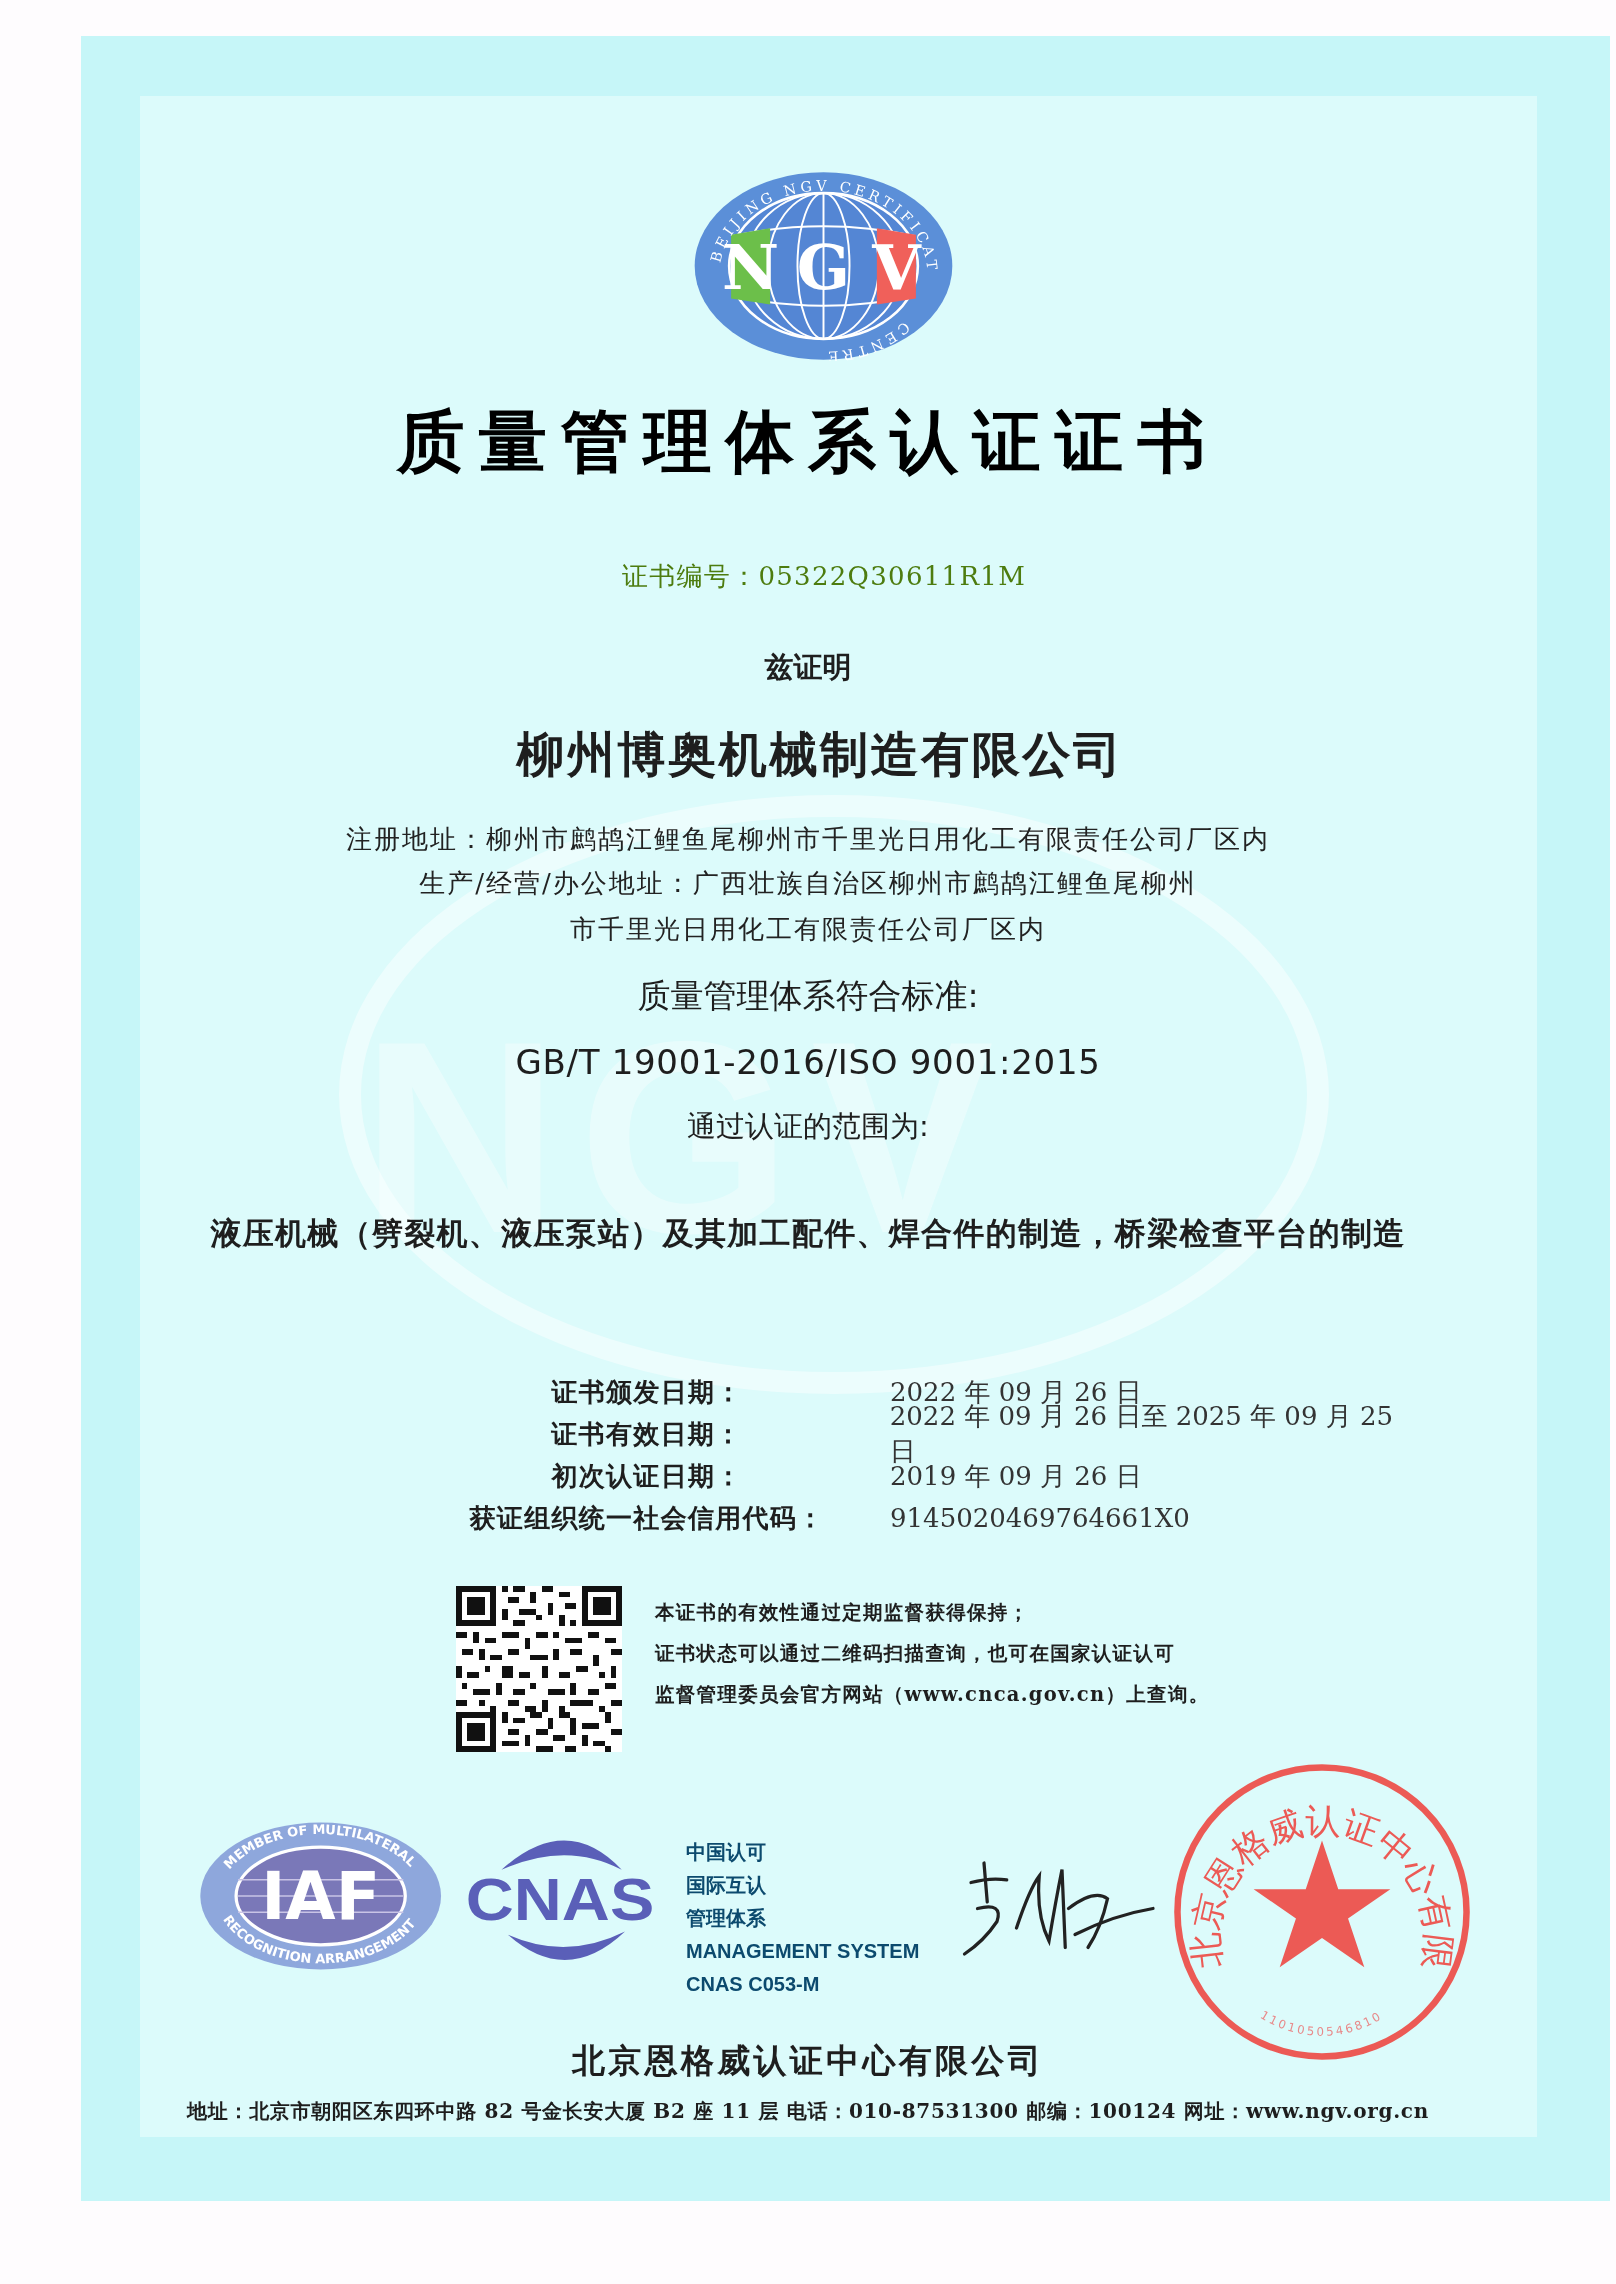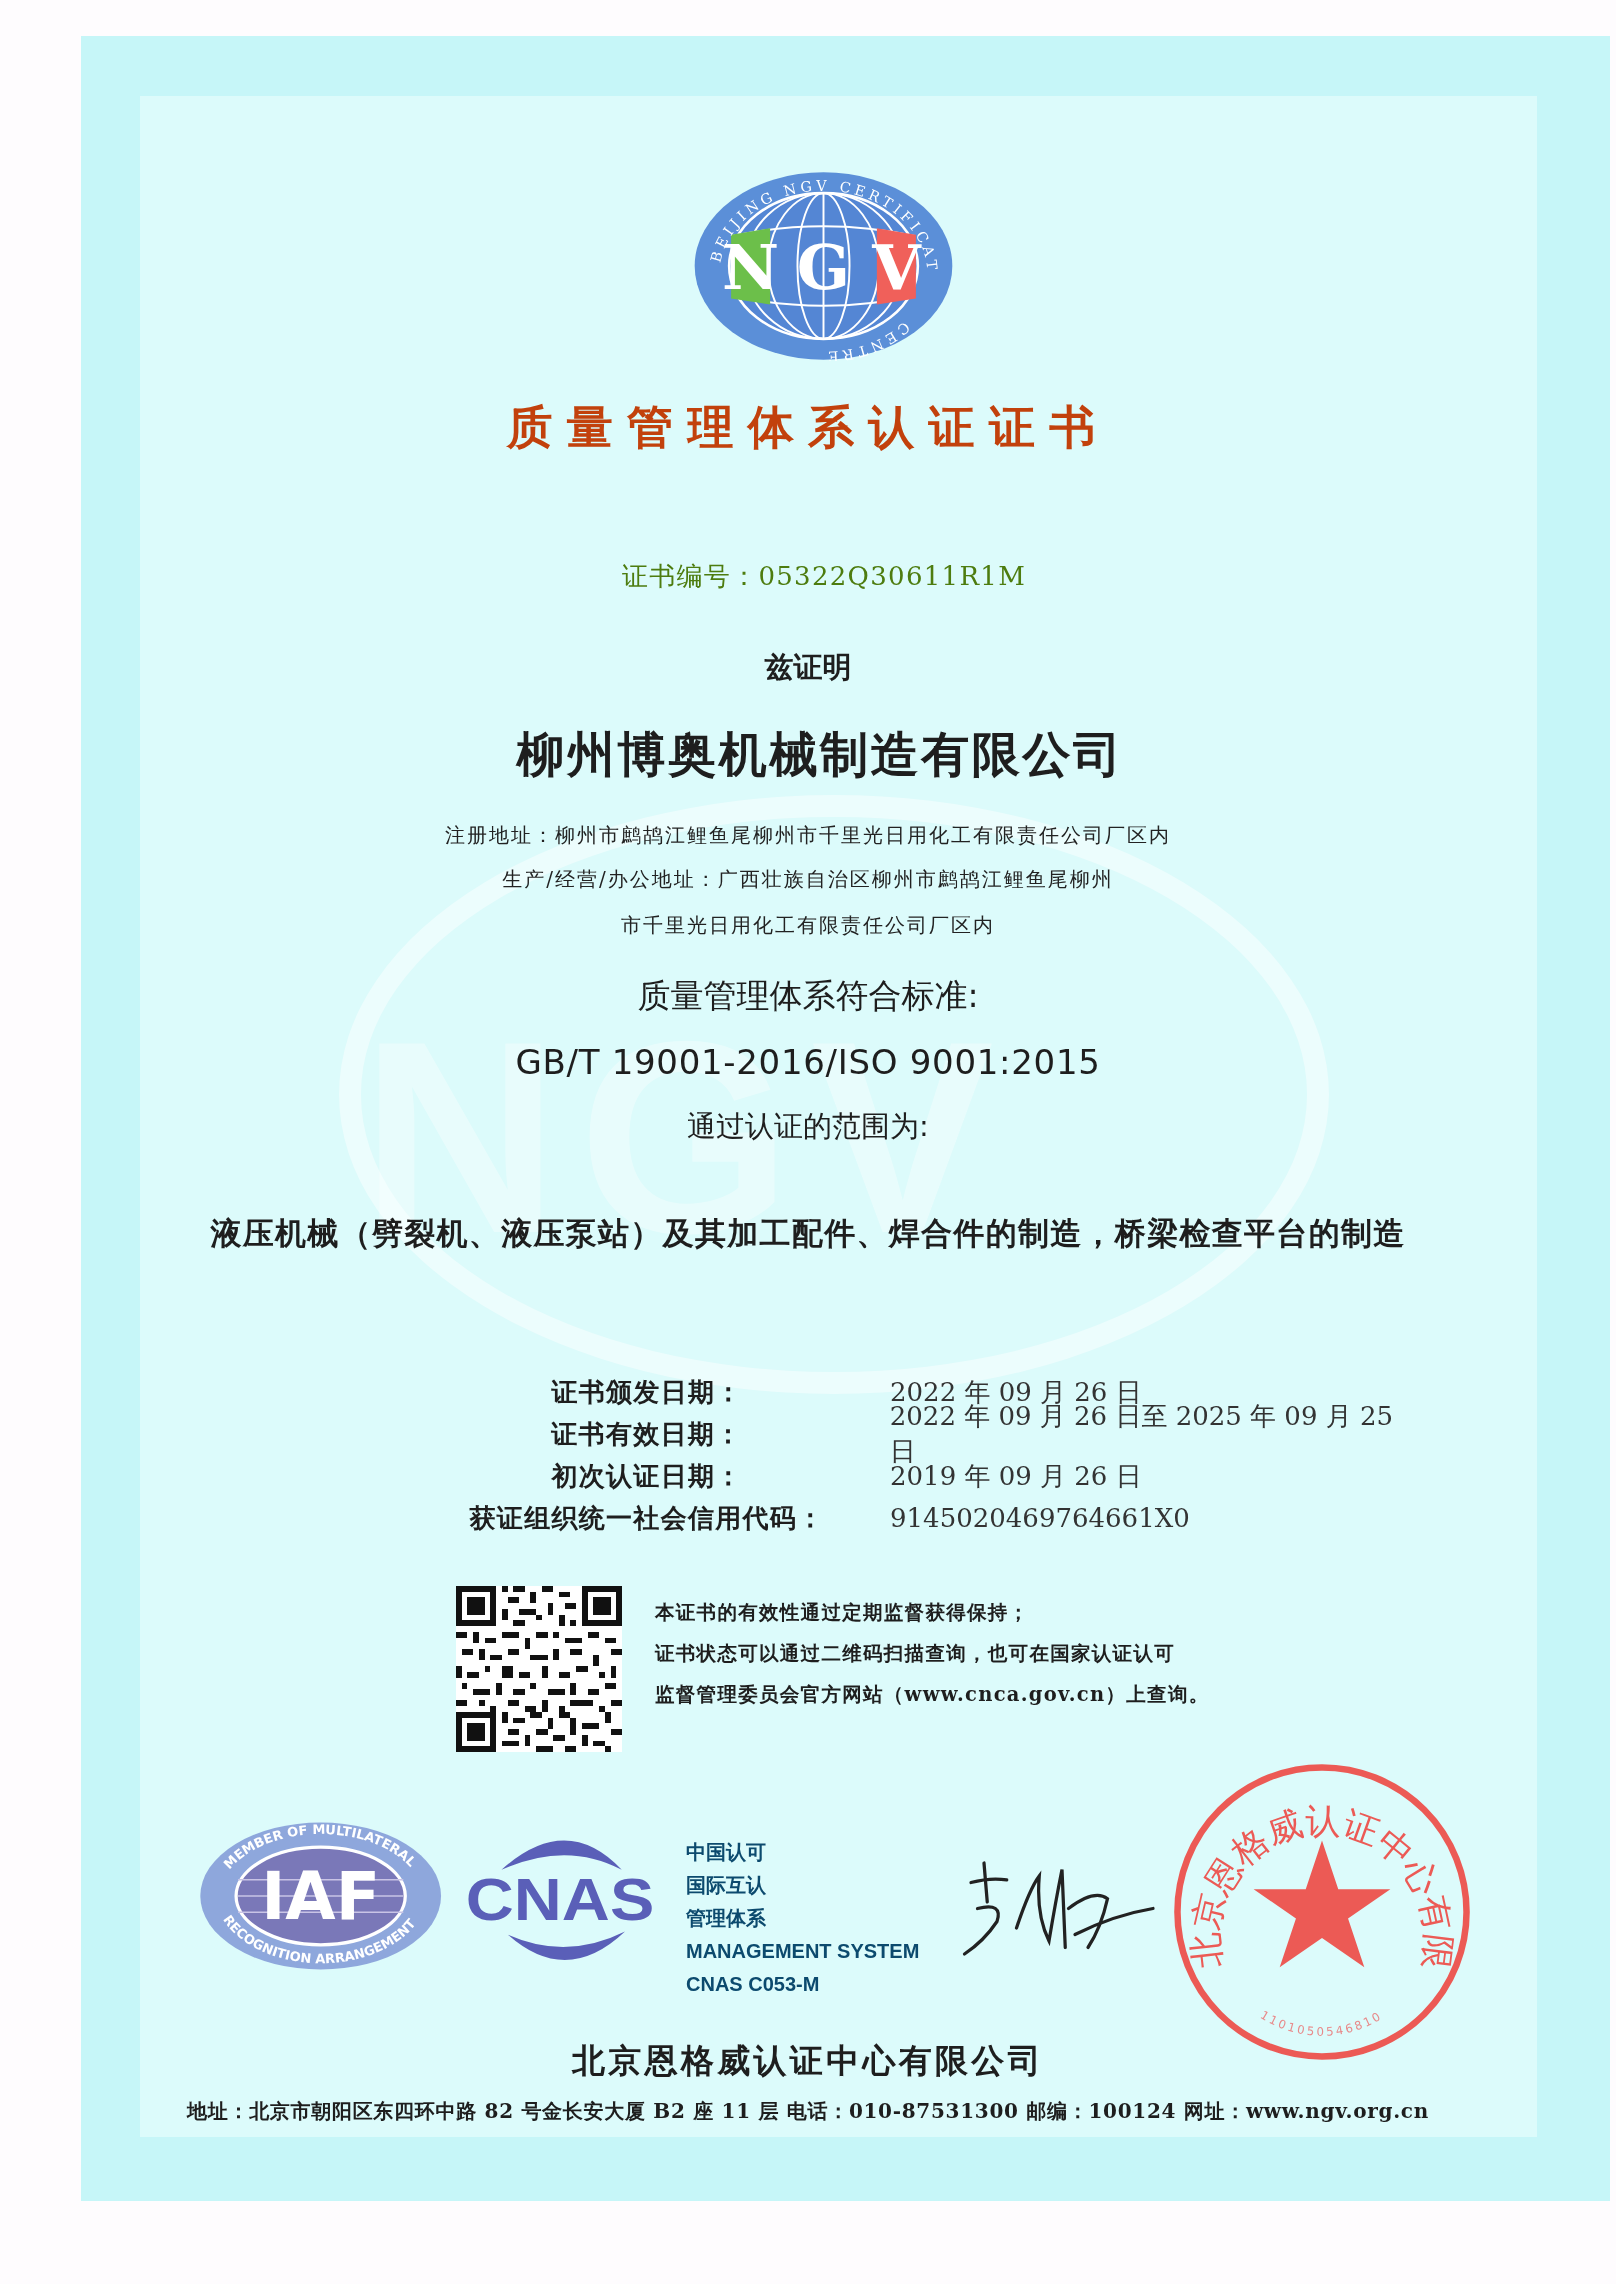--- a/index.html
+++ b/index.html
@@ -13,25 +13,25 @@
   .watermark { position:absolute; left:339px; top:795px; width:990px; height:599px; border-radius:50%;
     border:22px solid rgba(255,255,255,0.45); box-sizing:border-box; }
   .wm-text { position:absolute; left:0; right:0; top:163px; font-family:Liberation Sans, sans-serif;
     font-weight:bold; font-size:274px; color:rgba(255,255,255,0.35); letter-spacing:19.5px; }
   .abs { position:absolute; }
   .center { left:0; width:1616px; text-align:center; }
 
   
   .ngv-logo { position:absolute; left:693px; top:171px; width:261px; height:190px; }
 
-  .title { top:397px; font-size:46px; letter-spacing:14.3px; font-weight:bold; font-family:"DejaVu Serif",serif; color:#c2410c; }
+  .title { top:397px; font-size:68px; letter-spacing:14.3px; font-weight:bold; font-family:"DejaVu Serif",serif; color:#000000; }
   .certno { top:559px; font-size:26px; color:#4d7c0f; letter-spacing:1.3px;padding-left:16px; }
   .hereby { top:648px; font-size:29px; font-weight:bold; font-family:"DejaVu Sans",sans-serif; }
   .company { top:723px; font-size:48px; font-weight:bold; letter-spacing:2.6px; font-family:"DejaVu Sans",sans-serif;padding-left:12px; }
-  .addr { font-size:20px; letter-spacing:2px; color:#222; }
+  .addr { font-size:26px; letter-spacing:2px; color:#222; }
   .std-label { top:974px; font-size:33px; font-family:"DejaVu Sans",sans-serif; }
   .std { top:1042px; font-size:34px; font-family:"DejaVu Sans",sans-serif; letter-spacing:0.7px; }
   .scope-label { top:1107px; font-size:29px; font-family:"DejaVu Sans",sans-serif; }
   .scope { top:1213px; font-size:31px; font-family:"DejaVu Sans",sans-serif; letter-spacing:1.3px; font-weight:bold; }
 
   .dates { position:absolute; left:450px; top:1371px; width:977px; }
   .date-row { display:flex; height:42px; align-items:center; font-size:26px; }
   .date-label { width:394px; text-align:center; font-weight:bold; font-family:"DejaVu Sans",sans-serif; letter-spacing:1.3px; padding-right:0; }
   .date-val { padding-left:46px; color:#333; }
 

